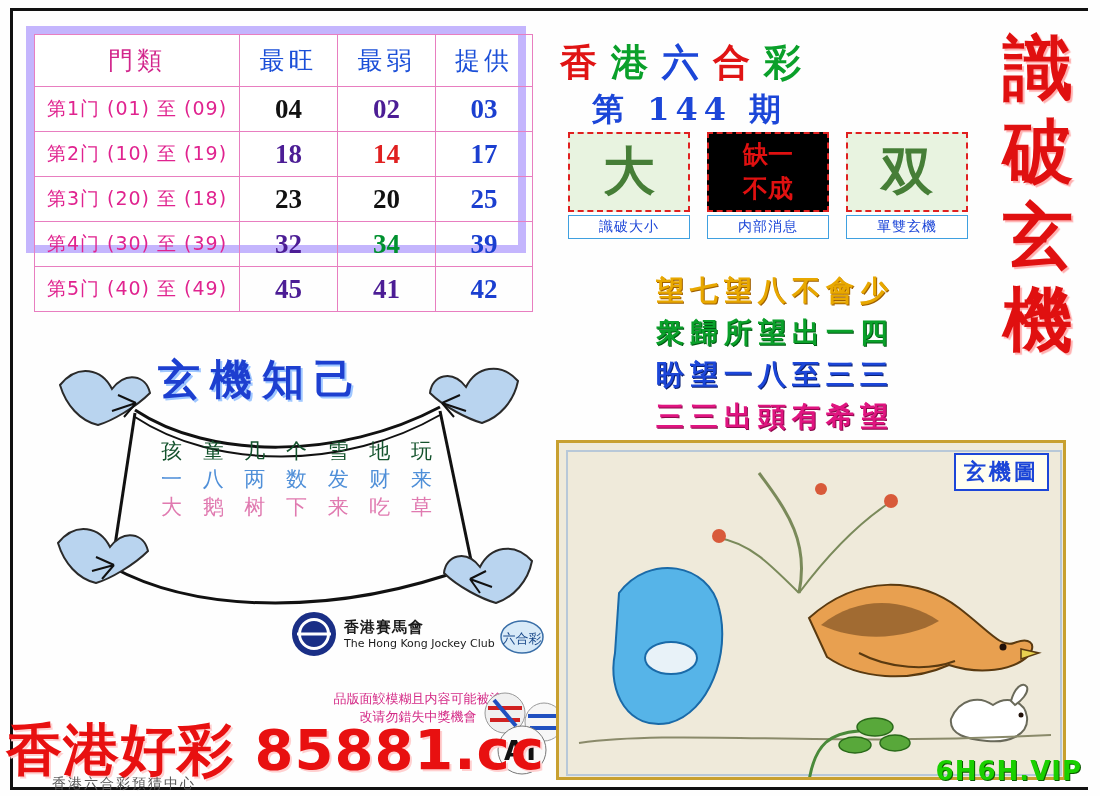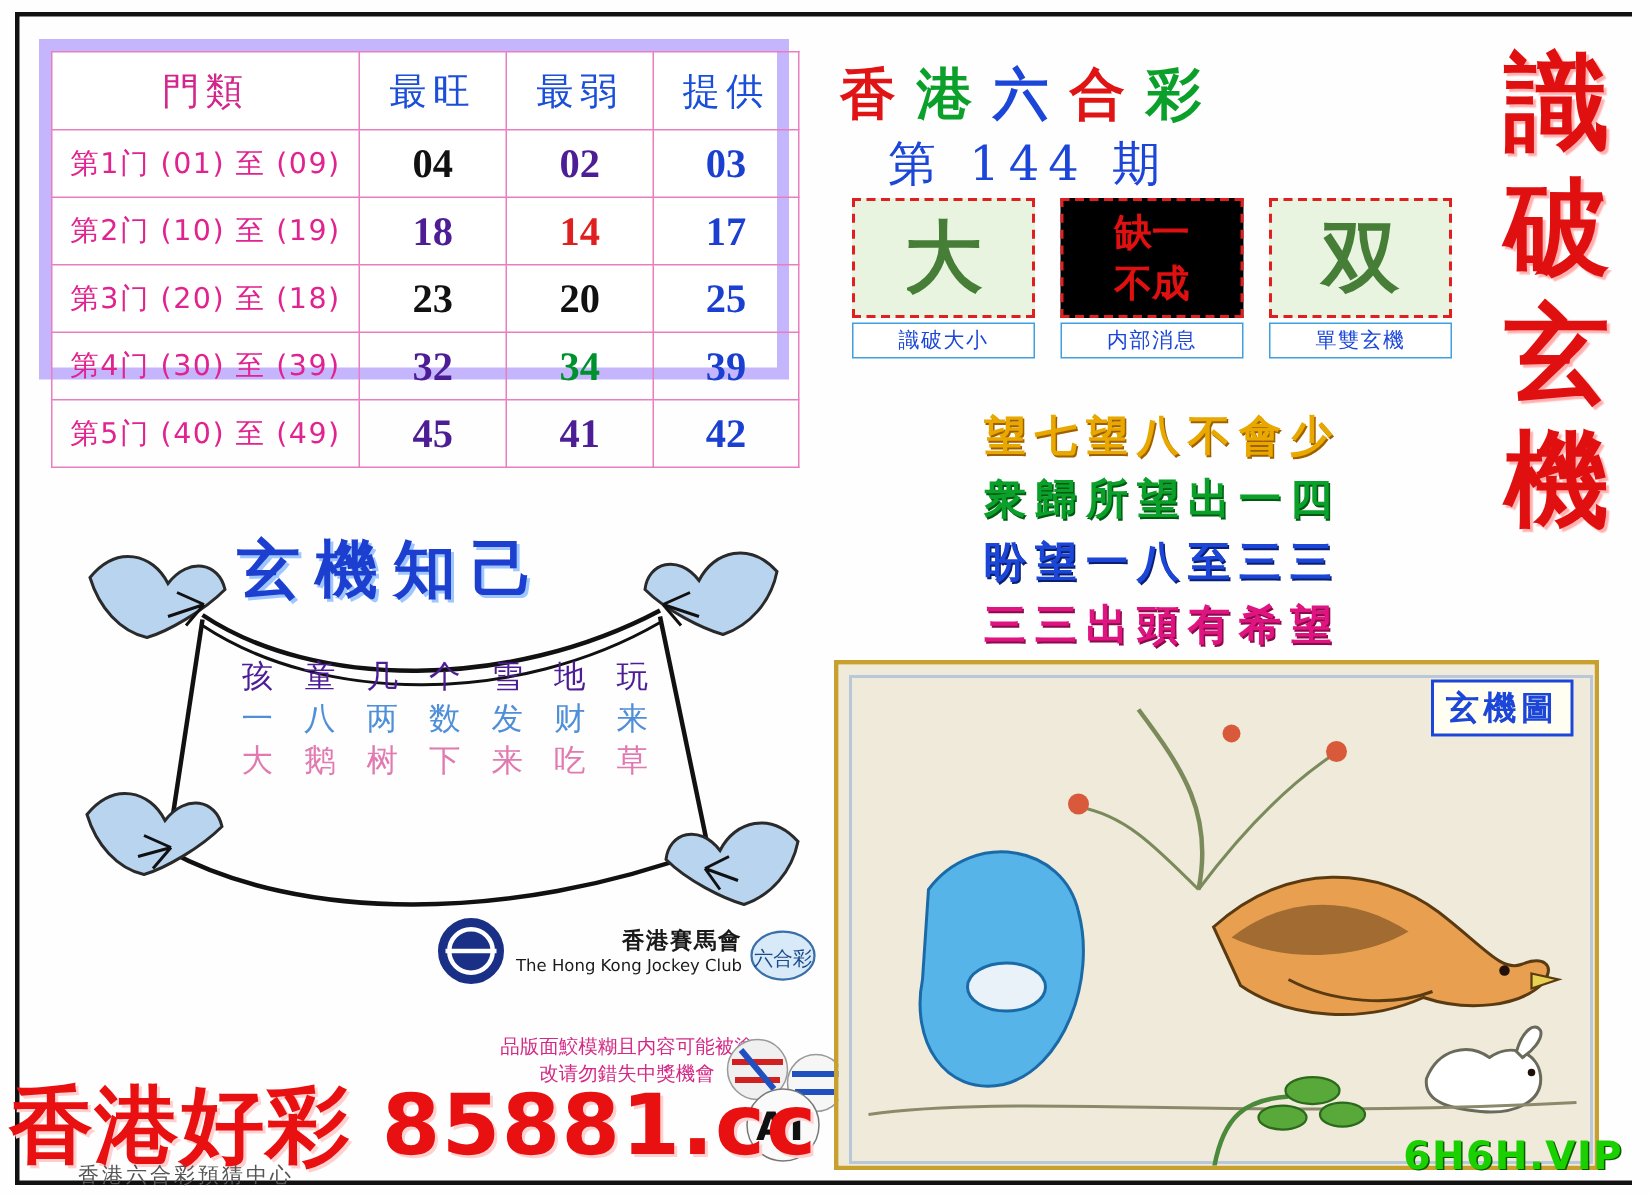--- a/index.html
+++ b/index.html
@@ -104,29 +104,29 @@
     left: 160px; top: 437px;
     width: 280px;
     text-align: center;
     font-family: "DejaVu Serif", serif;
     font-size: 21px;
     line-height: 28px;
     letter-spacing: 7px;
   }
   .poem div { white-space: nowrap; }
   .p1 { color: #9aa84f; }
-  .p2 { color: #4c1d95; }
+  .p2 { color: #14532d; }
   .p3 { color: #4f8fd8; }
   .p4 { color: #e07ab0; }
 
   
   .jc {
     position: absolute;
     left: 292px; top: 612px;
-    display: flex; align-items: center; gap: 8px; text-align: right;
+    display: flex; align-items: center; gap: 8px;
   }
   .jc-badge {
     width: 44px; height: 44px; border-radius: 50%;
     background: #1a2f86;
     position: relative;
     border: 2px solid #1a2f86;
   }
   .jc-badge::after {
     content: "";
     position: absolute; left: 50%; top: 50%;
@@ -182,21 +182,21 @@
   .t-red { color: #e01414; }
   .t-grn { color: #0aa02a; }
   .t-blu { color: #1c46d8; }
 
   .issue {
     position: absolute;
     left: 592px; top: 88px;
     font-size: 32px;
     color: #1c46d8;
     font-family: "DejaVu Serif", serif;
-    font-weight: normal;
+    font-weight: bold;
     letter-spacing: 6px;
     white-space: nowrap;
   }
 
   
   .vert-title {
     position: absolute;
     right: 14px; top: 26px;
     width: 96px;
     font-family: "DejaVu Serif", serif;

